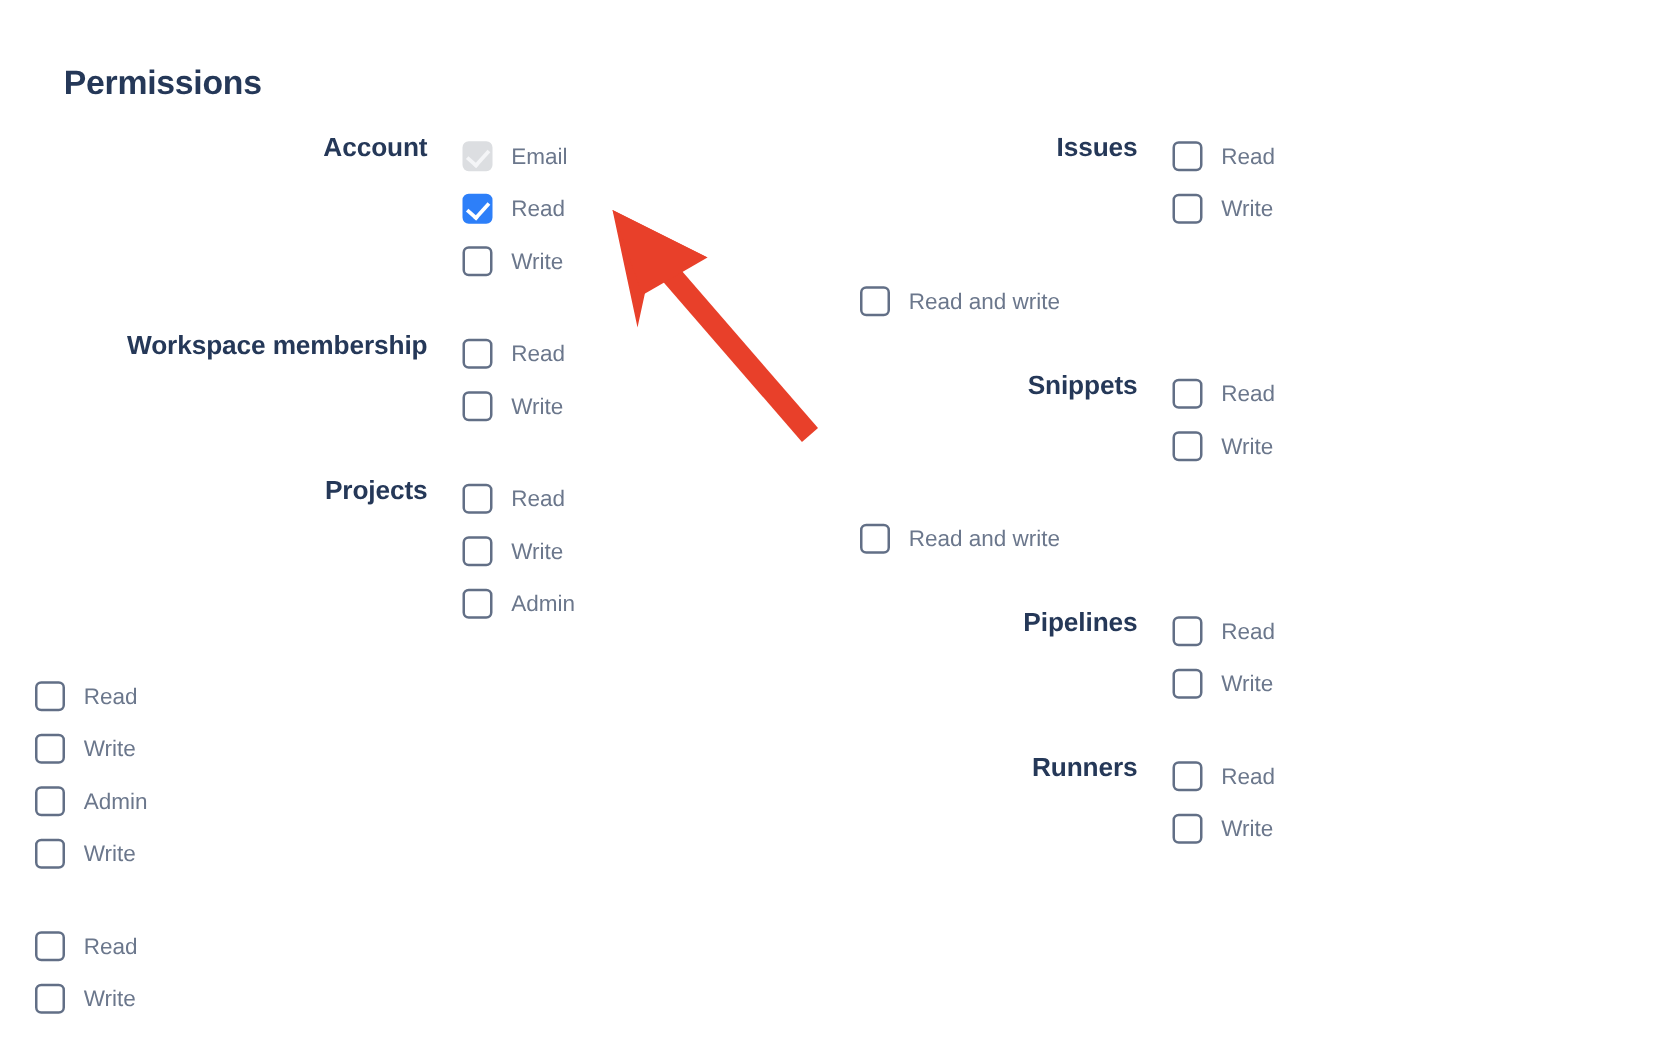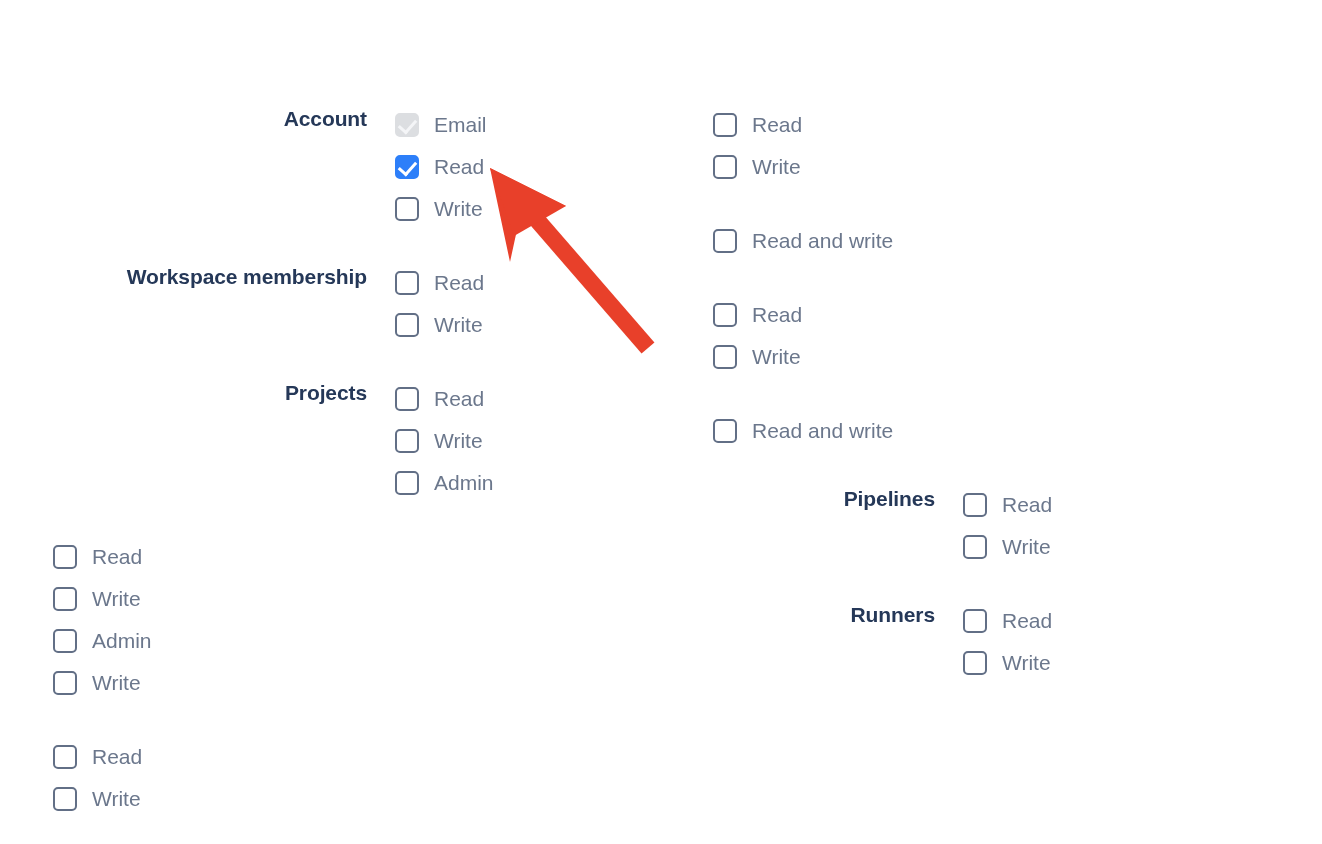--- a/index.html
+++ b/index.html
@@ -39,21 +39,20 @@
     top: 104px;
   }
   #column-left  { left: 0px;   width: 660px; }
   #column-right { left: 660px; width: 662px; }
 
   
   .perm-group {
     display: flex;
     align-items: flex-start;
     margin-bottom: 32px;
-    padding-left: 25px;
   }
 
   .group-label {
     font-size: 21px;
     font-weight: bold;
     color: #253858;
     text-align: right;
     line-height: 27px;
     padding-top: 1px;
     letter-spacing: -0.1px;
@@ -101,21 +100,21 @@
     border: solid #ffffff;
     border-width: 0 3px 3px 0;
     transform: rotate(42deg);
     display: none;
   }
   .checkbox.checked .tick,
   .checkbox.disabled .tick { display: block; }
   .checkbox.disabled .tick { border-color: #F4F5F7; }
 
   .option-label {
-    font-size: 21px;
+    font-size: 18px;
     color: #6B778C;
     margin-left: 15px;
     white-space: nowrap;
     line-height: 26px;
   }
 
   
   #annotation-arrow {
     position: absolute;
     left: 470px;
@@ -123,20 +122,21 @@
     width: 210px;
     height: 220px;
     pointer-events: none;
   }
 </style>
 </head>
 <body>
 
 <div id="screen">
 
+  <div id="page-title">Permissions</div>
 
   <div class="column" id="column-left">
       <div class="perm-group">
         <div class="group-label">Account</div>
         <div class="options">
           <label class="option-row">
             <span class="checkbox disabled">
               <span class="tick"></span>
             </span>
             <span class="option-label">Email</span>
@@ -212,40 +212,42 @@
           <label class="option-row">
             <span class="checkbox"></span>
             <span class="option-label">Write</span>
           </label>
         </div>
       </div>
     </div>
 
   <div class="column" id="column-right">
       <div class="perm-group">
+        <div class="group-label">Issues</div>
         <div class="options">
           <label class="option-row">
             <span class="checkbox"></span>
             <span class="option-label">Read</span>
           </label>
           <label class="option-row">
             <span class="checkbox"></span>
             <span class="option-label">Write</span>
           </label>
         </div>
       </div>
       <div class="perm-group">
         <div class="options">
           <label class="option-row">
             <span class="checkbox"></span>
             <span class="option-label">Read and write</span>
           </label>
         </div>
       </div>
       <div class="perm-group">
+        <div class="group-label">Snippets</div>
         <div class="options">
           <label class="option-row">
             <span class="checkbox"></span>
             <span class="option-label">Read</span>
           </label>
           <label class="option-row">
             <span class="checkbox"></span>
             <span class="option-label">Write</span>
           </label>
         </div>

